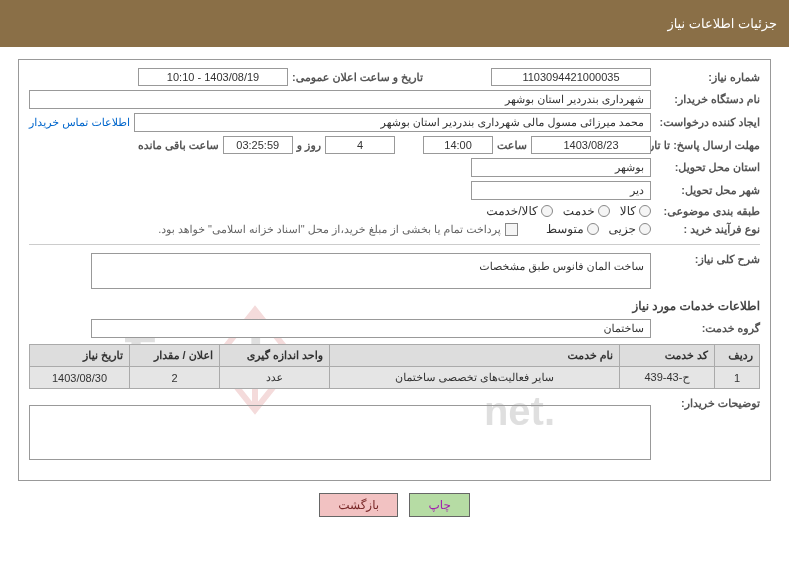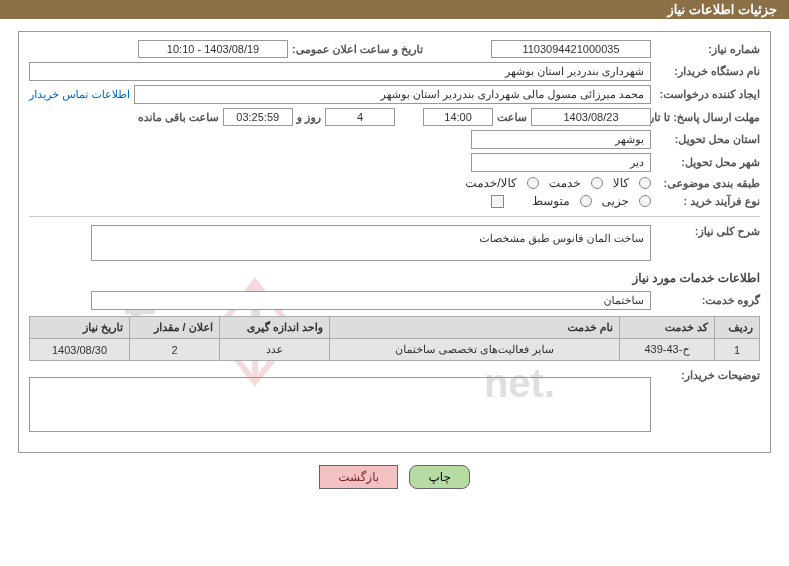--- a/index.html
+++ b/index.html
@@ -8,22 +8,22 @@
   padding: 0;
   font-family: Tahoma, Arial, sans-serif;
   font-size: 12px;
   background: #fff;
   color: #333;
   width: 789px;
 }
 .header-bar {
   background: #8a6f47;
   color: #fff;
-  padding: 2px 12px;
-  font-weight: bold;
+  padding: 16px 12px;
+  font-weight: normal;
   font-size: 13px;
 }
 .container {
   border: 1px solid #999;
   margin: 12px 18px;
   padding: 8px 10px;
   background: #fff;
   position: relative;
 }
 .row {
@@ -55,21 +55,21 @@
   cursor: pointer;
 }
 .radio-group {
   display: flex;
   gap: 10px;
   align-items: center;
 }
 .radio-item {
   display: flex;
   align-items: center;
-  gap: 10px;
+  gap: 3px;
   text-align: right;
 }
 .radio-dot {
   width: 12px;
   height: 12px;
   border: 1px solid #888;
   border-radius: 50%;
   display: inline-block;
   background: #f5f5f5;
 }
@@ -131,22 +131,21 @@
 .btn {
   display: inline-block;
   padding: 4px 18px;
   border: 1px solid #666;
   font-size: 12px;
   cursor: pointer;
   margin: 0 4px;
 }
 .btn-green {
   background: #b6dca4;
-  color: #000000;
-  border-radius: 8px;
+  color: #a21caf;
 }
 .btn-pink {
   background: #f2c2c2;
   color: #7a2a2a;
   text-align: center;
 }
 .watermark {
   position: absolute;
   top: 210px;
   left: 0;
@@ -250,20 +249,21 @@
         <span class="radio-dot"></span>
         <span>جزیی</span>
       </div>
       <div class="radio-item">
         <span class="radio-dot"></span>
         <span>متوسط</span>
       </div>
     </div>
     <span style="flex:0 0 20px"></span>
     <span class="checkbox"></span>
+    <span class="note-text">پرداخت تمام یا بخشی از مبلغ خرید،از محل "اسناد خزانه اسلامی" خواهد بود.</span>
   </div>
 
   <hr class="sep">
 
   <div class="row" style="align-items:flex-start">
     <span class="label w-lbl-main">شرح کلی نیاز:</span>
     <span class="field" style="width:560px;min-height:36px;padding:6px">ساخت المان فانوس طبق مشخصات</span>
   </div>
 
   <div class="sub-section">

